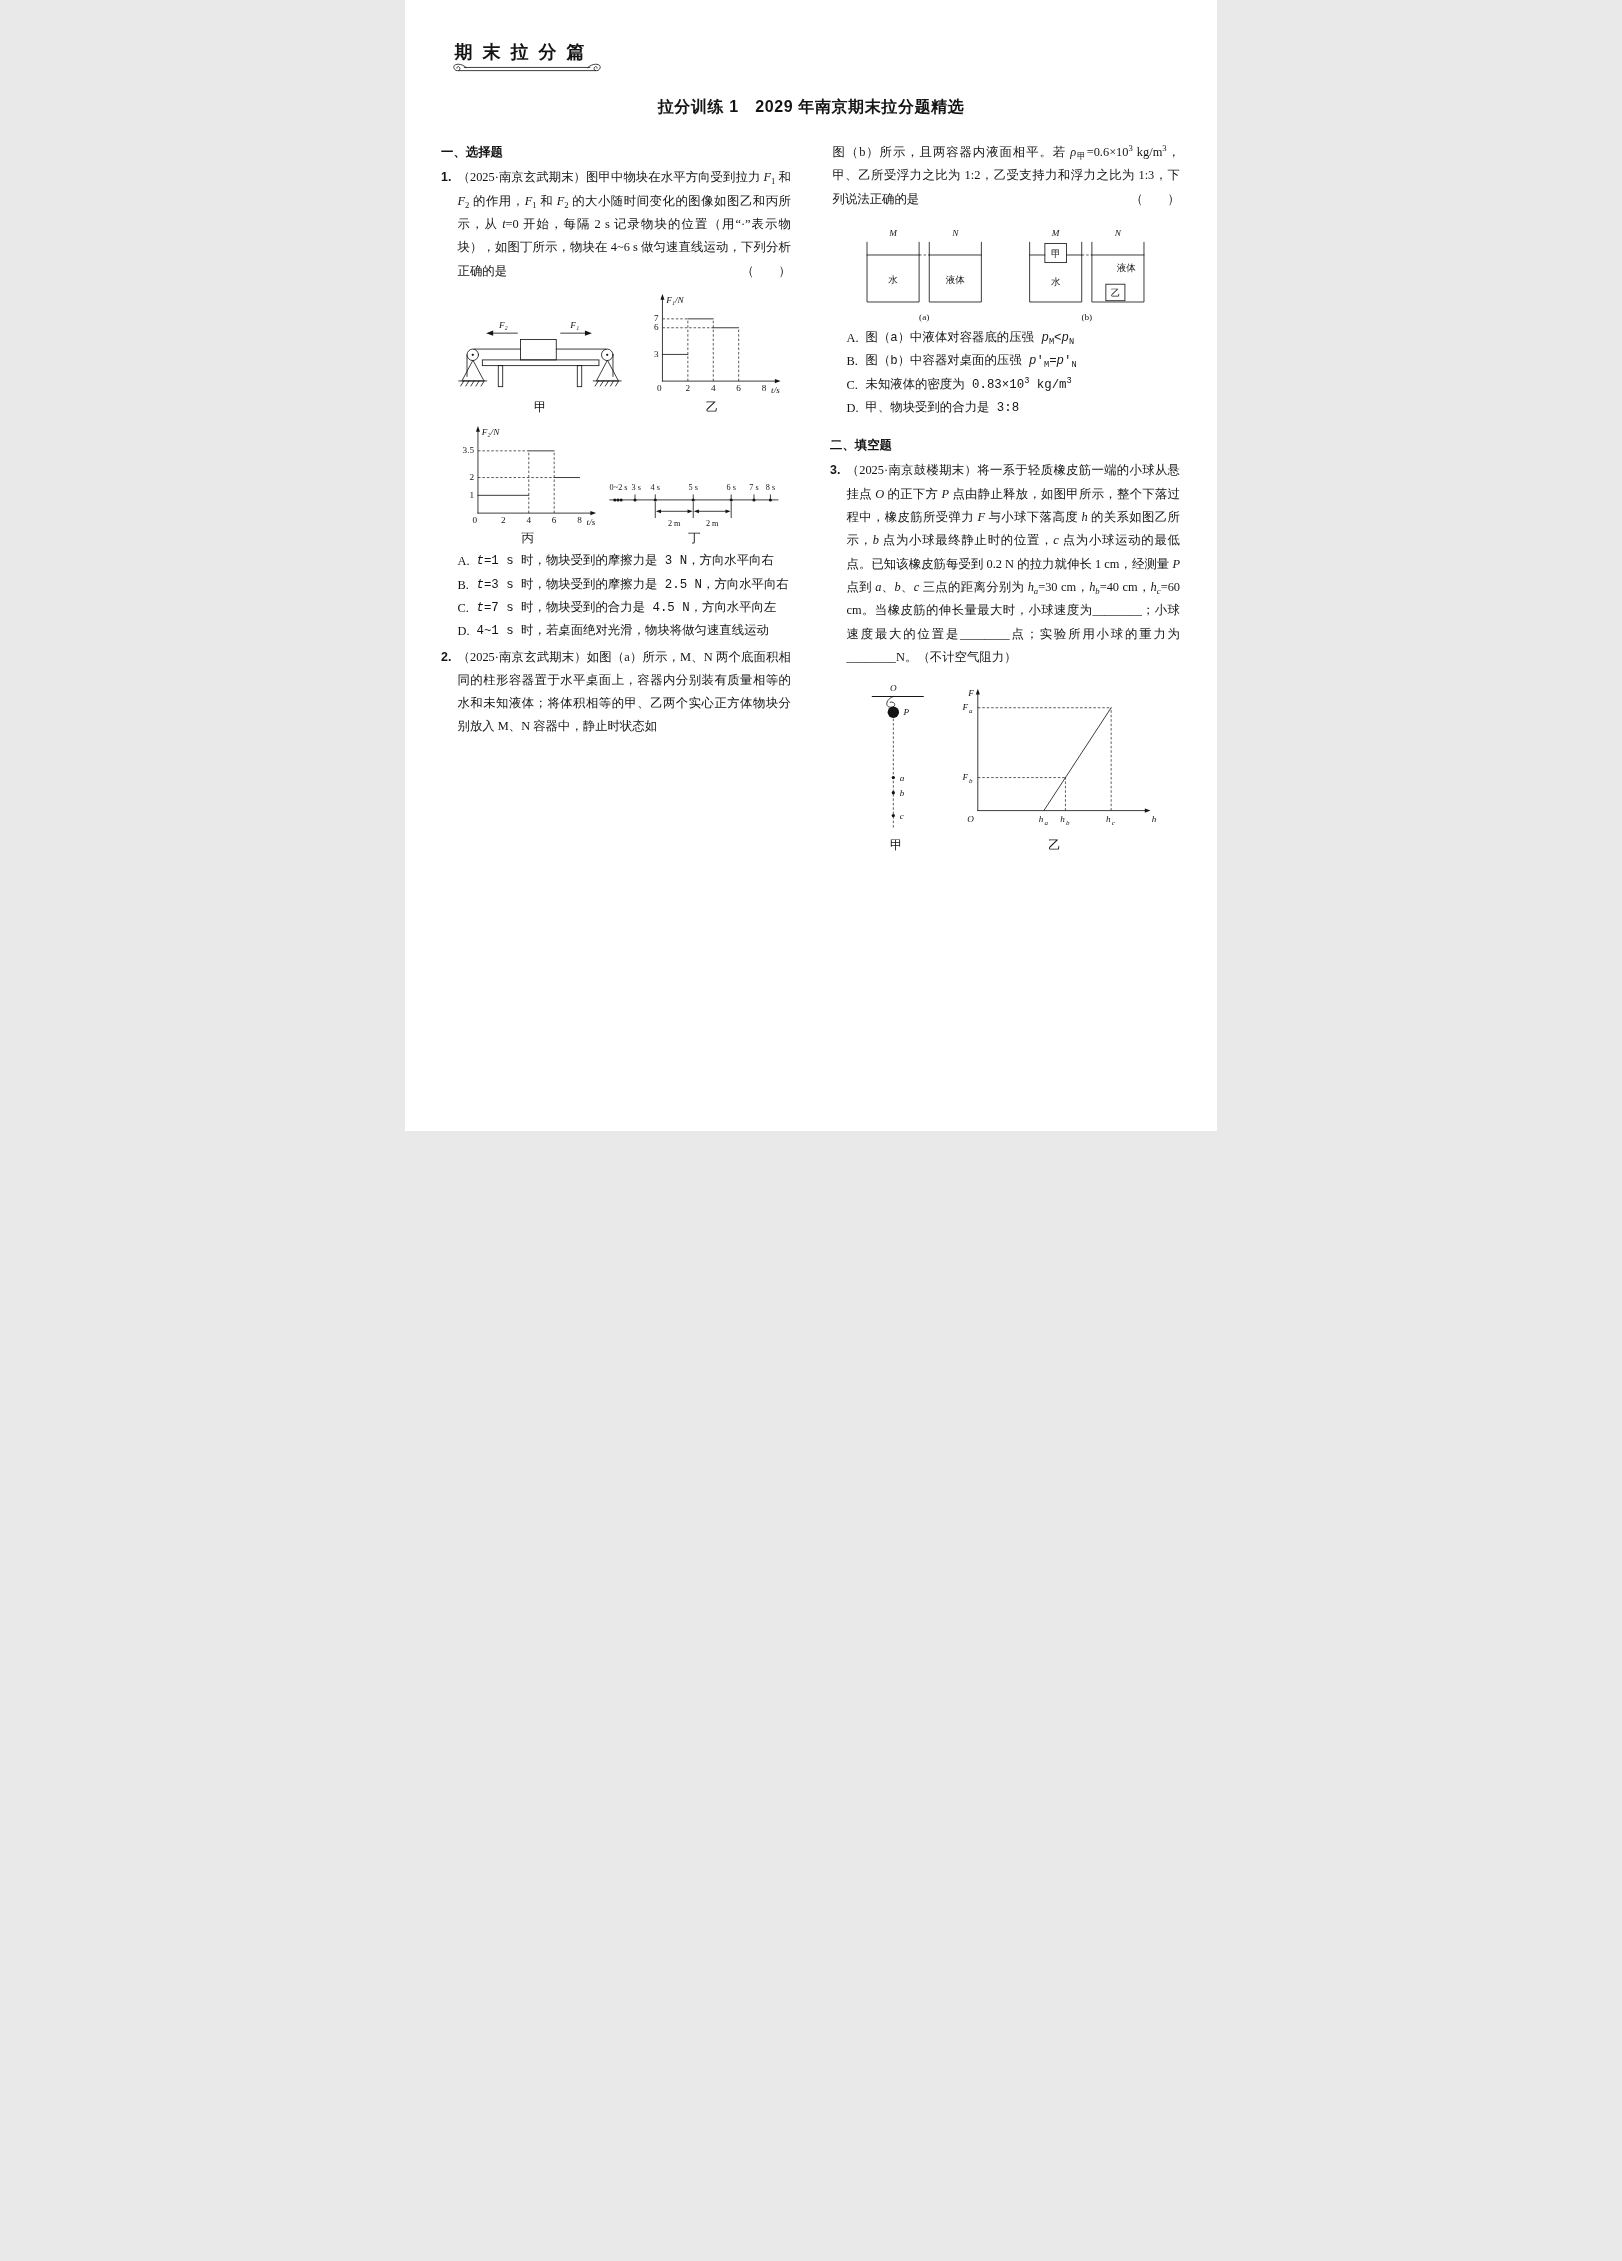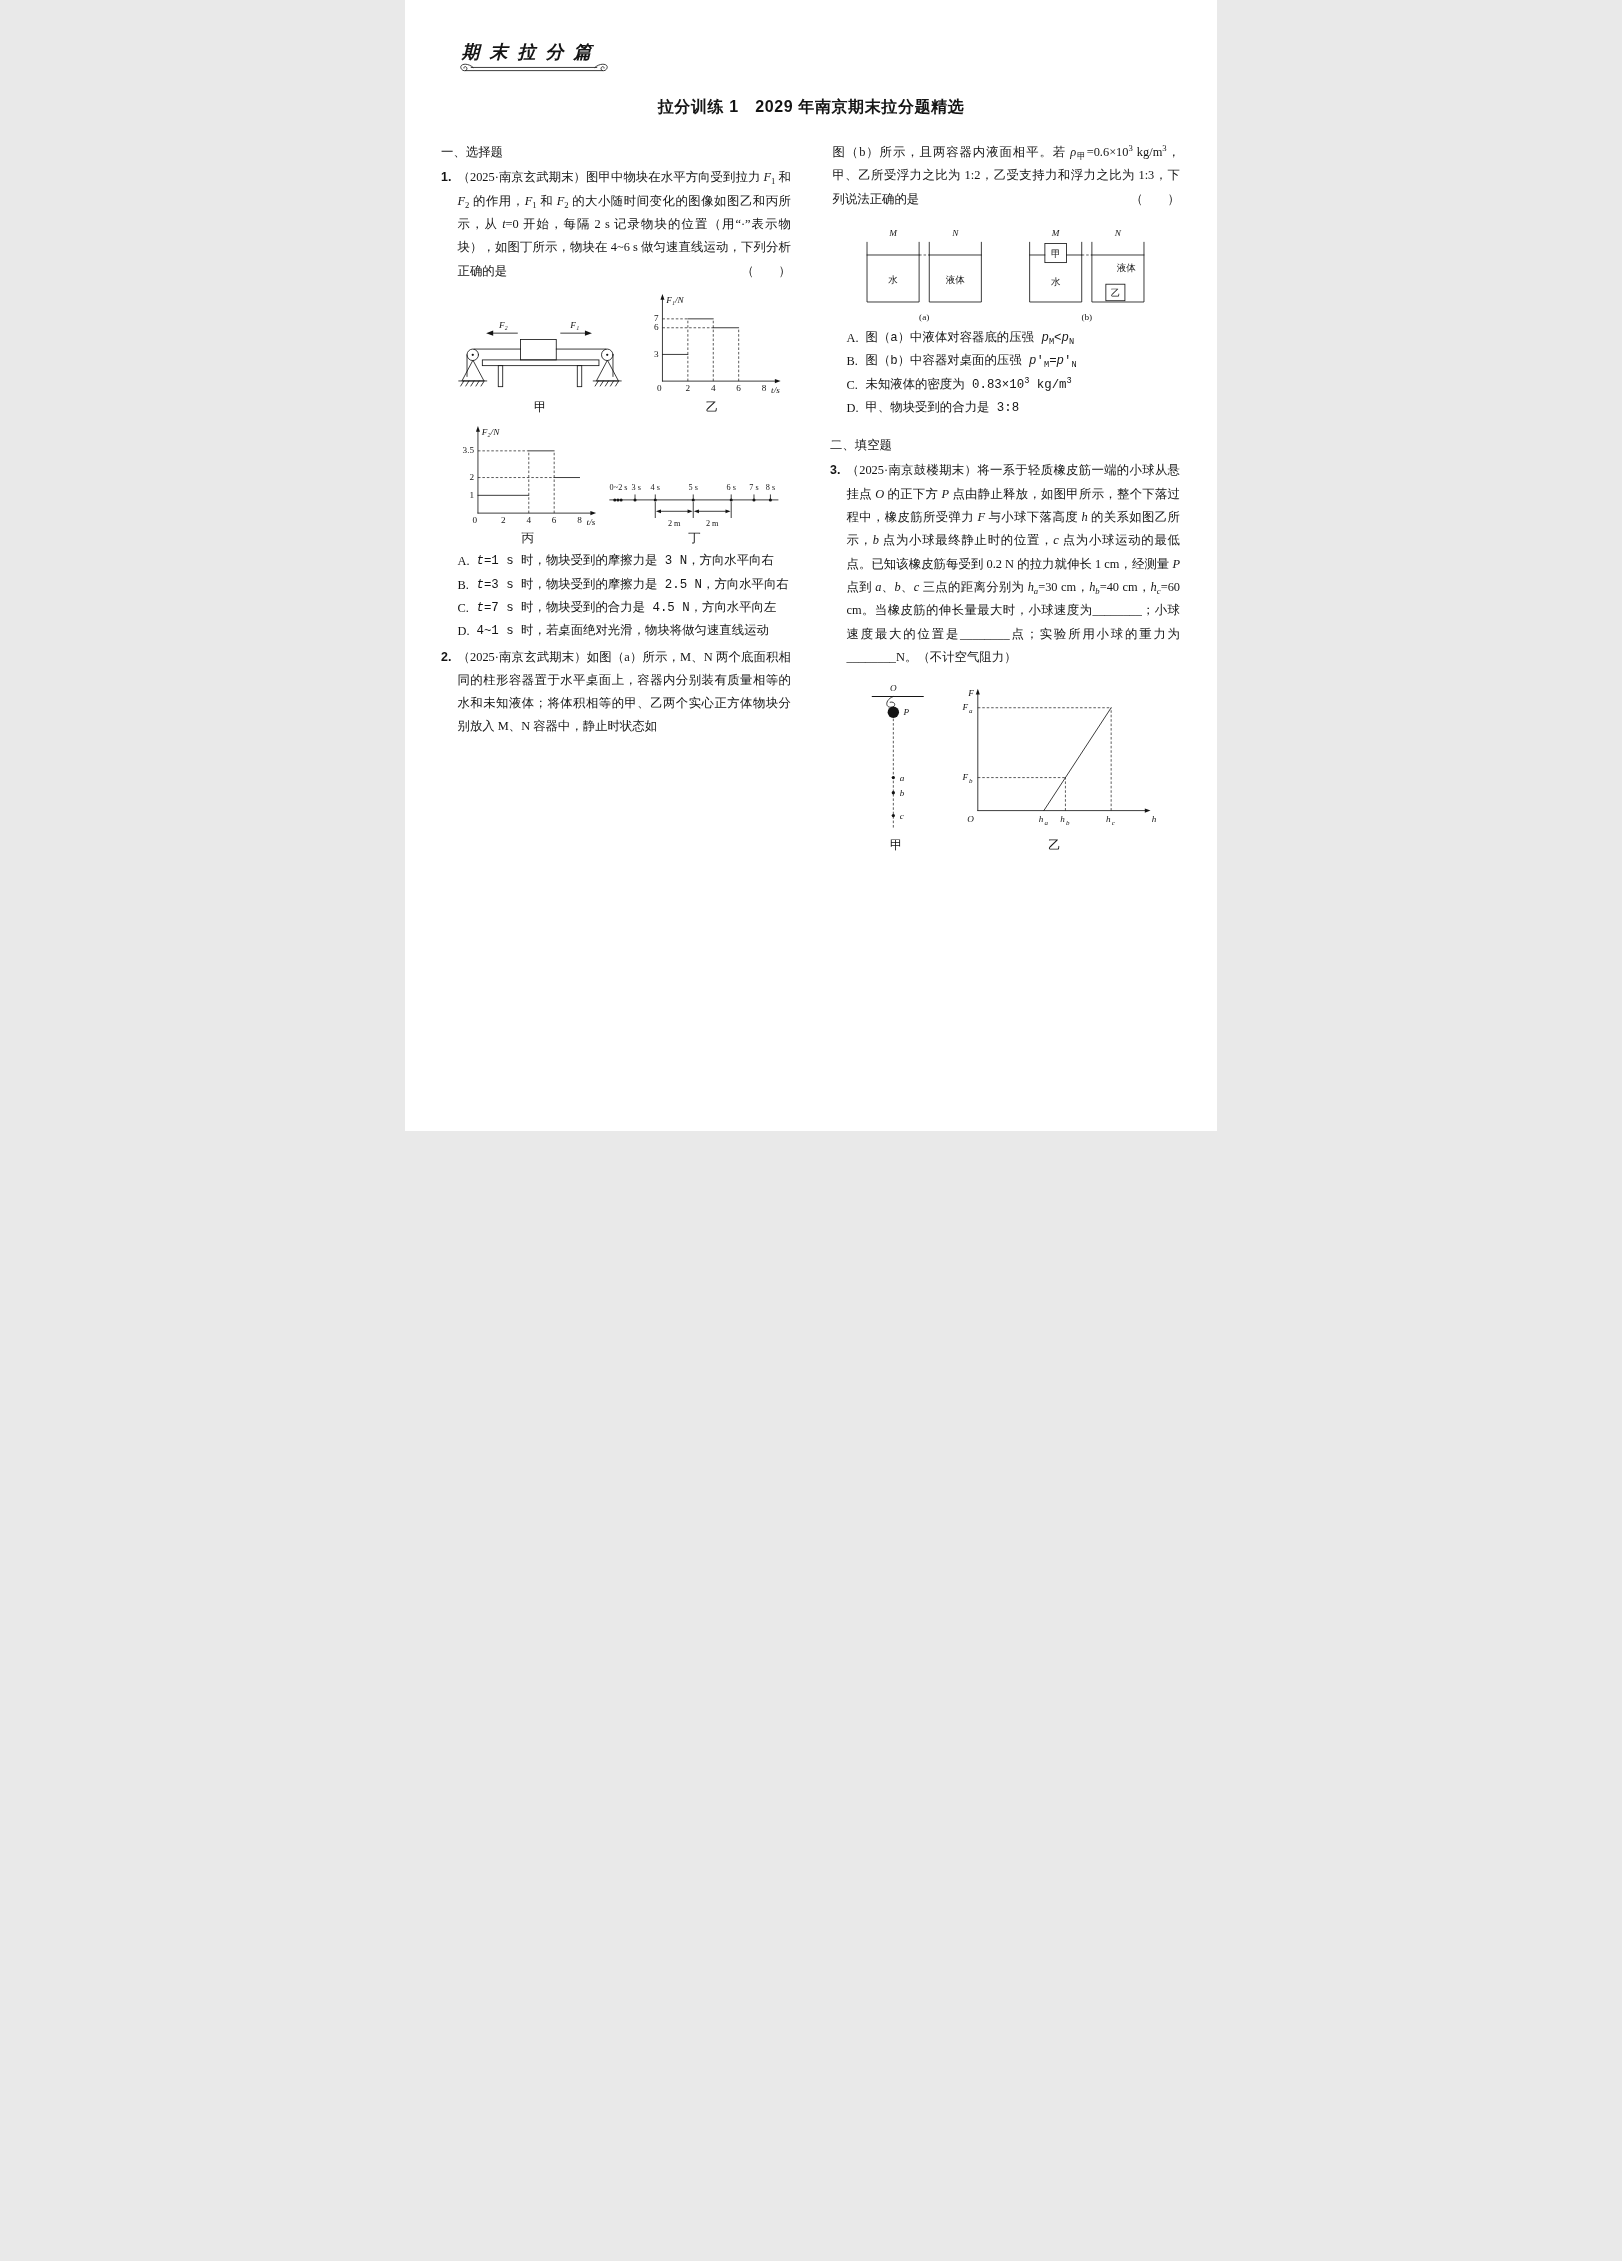--- a/index.html
+++ b/index.html
@@ -1,27 +1,27 @@
 <!DOCTYPE html>
 <html style="font-size:10.2px"><head>
 <meta charset="utf-8">
 <style>
   html,body{margin:0;padding:0;background:#e9e9e9;}
   .page{width:812px;min-height:1131px;margin:0 auto;background:#ffffff;color:#141414;
     font-family:"Liberation Serif","DejaVu Serif",serif;font-size:12.4px;line-height:1.88;
     padding:41px 36px 30.5px;box-sizing:border-box;text-align:justify;}
-  .banner-wrap{display:inline-block;margin-left:13px;font-style:italic;}
+  .banner-wrap{display:inline-block;margin-left:6px;}
   .banner-text{font-family:"Liberation Sans","DejaVu Sans",sans-serif;font-weight:bold;
     font-size:18px;letter-spacing:2.5px;line-height:1.25;padding-left:7.6px;white-space:nowrap;}
   .banner-orn{display:block;margin-top:-0.6px;}
   .title{text-align:center;font-family:"Liberation Sans","DejaVu Sans",sans-serif;
     font-size:16px;font-weight:bold;margin:16.5px 0 19px;letter-spacing:0.6px;}
   .columns{display:flex;gap:39px;}
   .col{width:350px;flex:0 0 350px;min-width:0;}
-  .sec-head{font-family:"Liberation Sans","DejaVu Sans",sans-serif;font-weight:normal;margin:0 0 1.9px;}
+  .sec-head{font-family:"Liberation Sans","DejaVu Sans",sans-serif;font-weight:bold;margin:0 0 1.9px;}
   .q{display:flex;align-items:flex-start;margin-top:1.9px;}
   .qnum{flex:0 0 16.5px;font-family:"Liberation Sans","DejaVu Sans",sans-serif;font-weight:bold;}
   .qbody{flex:1;min-width:0;}
   .bracket{float:right;}
   .opts{padding-left:16.5px;}
   .opt{display:flex;}
   .optletter{flex:0 0 19px;}
   .opttext{flex:1;min-width:0;font-family:Liberation Mono, monospace;}
   .cont{padding-left:2.5px;}
   .figrow{display:flex;justify-content:center;align-items:flex-end;gap:3.8px;margin:6.4px 0 3.8px;}

